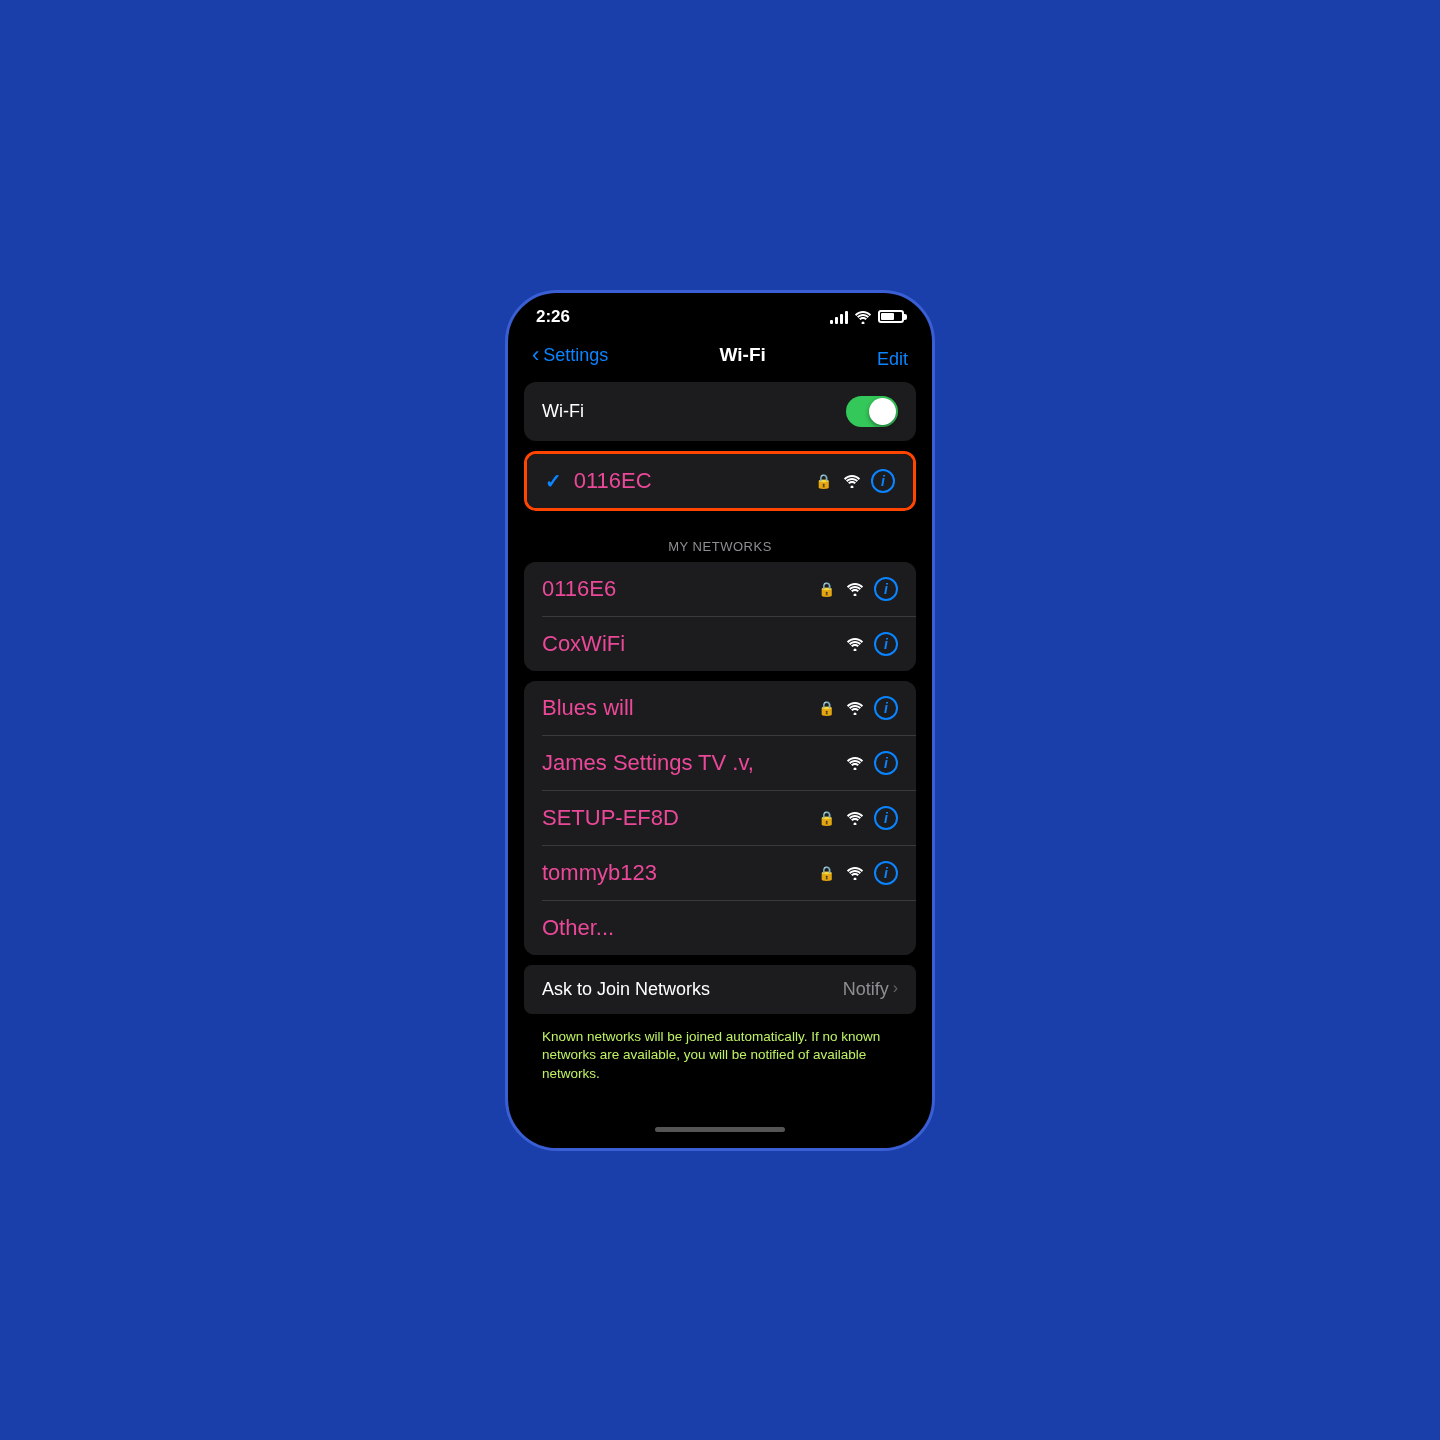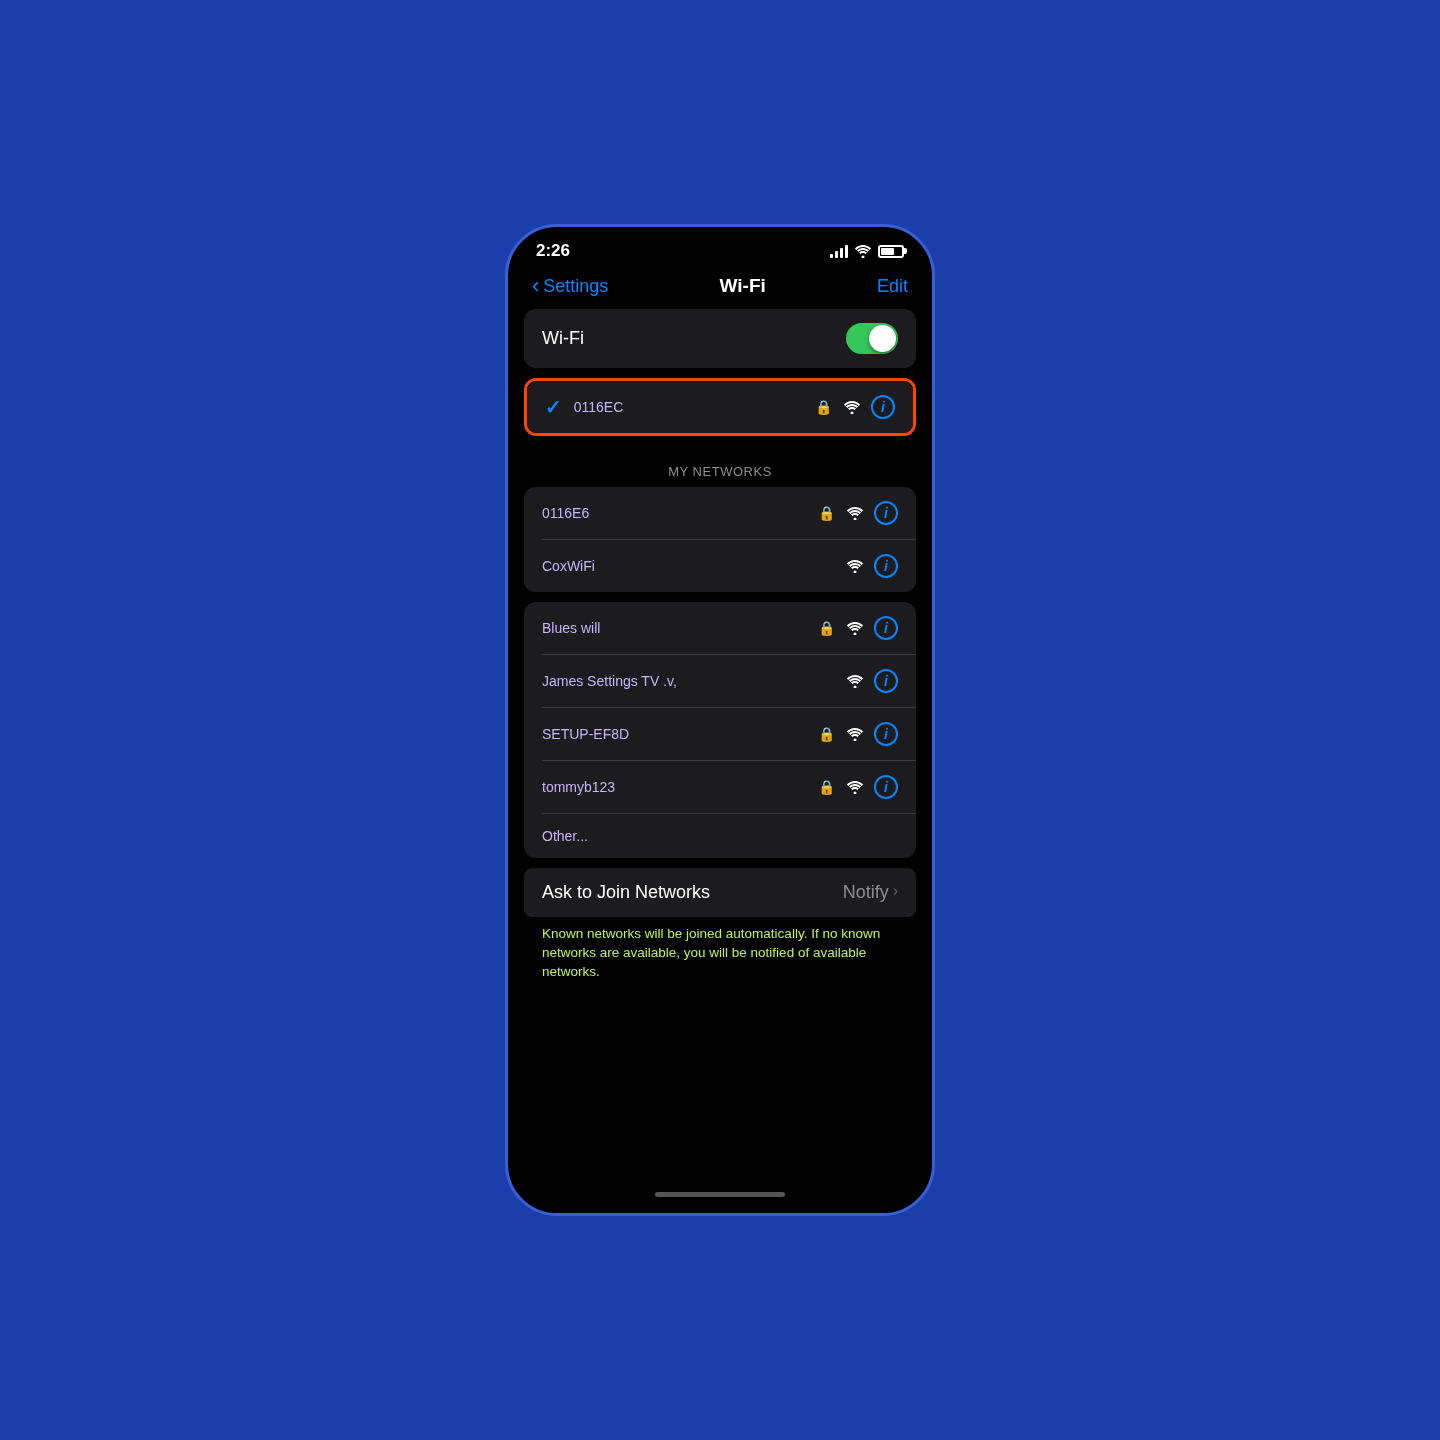--- a/index.html
+++ b/index.html
@@ -9,21 +9,21 @@
       height: 1440px;
       background-color: #1a3faa;
       display: flex;
       align-items: center;
       justify-content: center;
       font-family: -apple-system, 'SF Pro Display', 'Helvetica Neue', sans-serif;
     }
 
     .phone-frame {
       width: 430px;
-      height: 992px;
+      height: 861px;
       background: #000;
       border-radius: 52px;
       border: 3px solid #3a5fd4;
       overflow: hidden;
       position: relative;
       display: flex;
       flex-direction: column;
     }
 
     
@@ -120,20 +120,21 @@
     .nav-title {
       color: #fff;
       font-size: 19px;
       font-weight: 700;
     }
 
     .nav-edit {
       color: #0a84ff;
       font-size: 18px;
       cursor: pointer;
+      margin-top: 8px;
     }
 
     
     .scroll-content {
       flex: 1;
       overflow: hidden;
       padding: 0 16px;
     }
 
     
@@ -198,22 +199,22 @@
       gap: 12px;
     }
 
     .checkmark {
       color: #0a84ff;
       font-size: 20px;
       font-weight: 600;
     }
 
     .network-name {
-      color: #c4b5fd;
-      font-size: 14px;
+      color: #ec4899;
+      font-size: 22px;
     }
 
     .network-icons-right {
       display: flex;
       align-items: center;
       gap: 10px;
     }
 
     .lock-icon {
       color: #aaa;
@@ -249,20 +250,21 @@
     .divider {
       height: 1px;
       background: #3a3a3c;
       margin-left: 18px;
     }
 
     
     .ask-block {
       background: #1c1c1e;
       border-radius: 8px;
+      margin-bottom: 6px;
       overflow: hidden;
     }
 
     .ask-row {
       display: flex;
       align-items: center;
       justify-content: space-between;
       padding: 14px 18px;
     }
 

